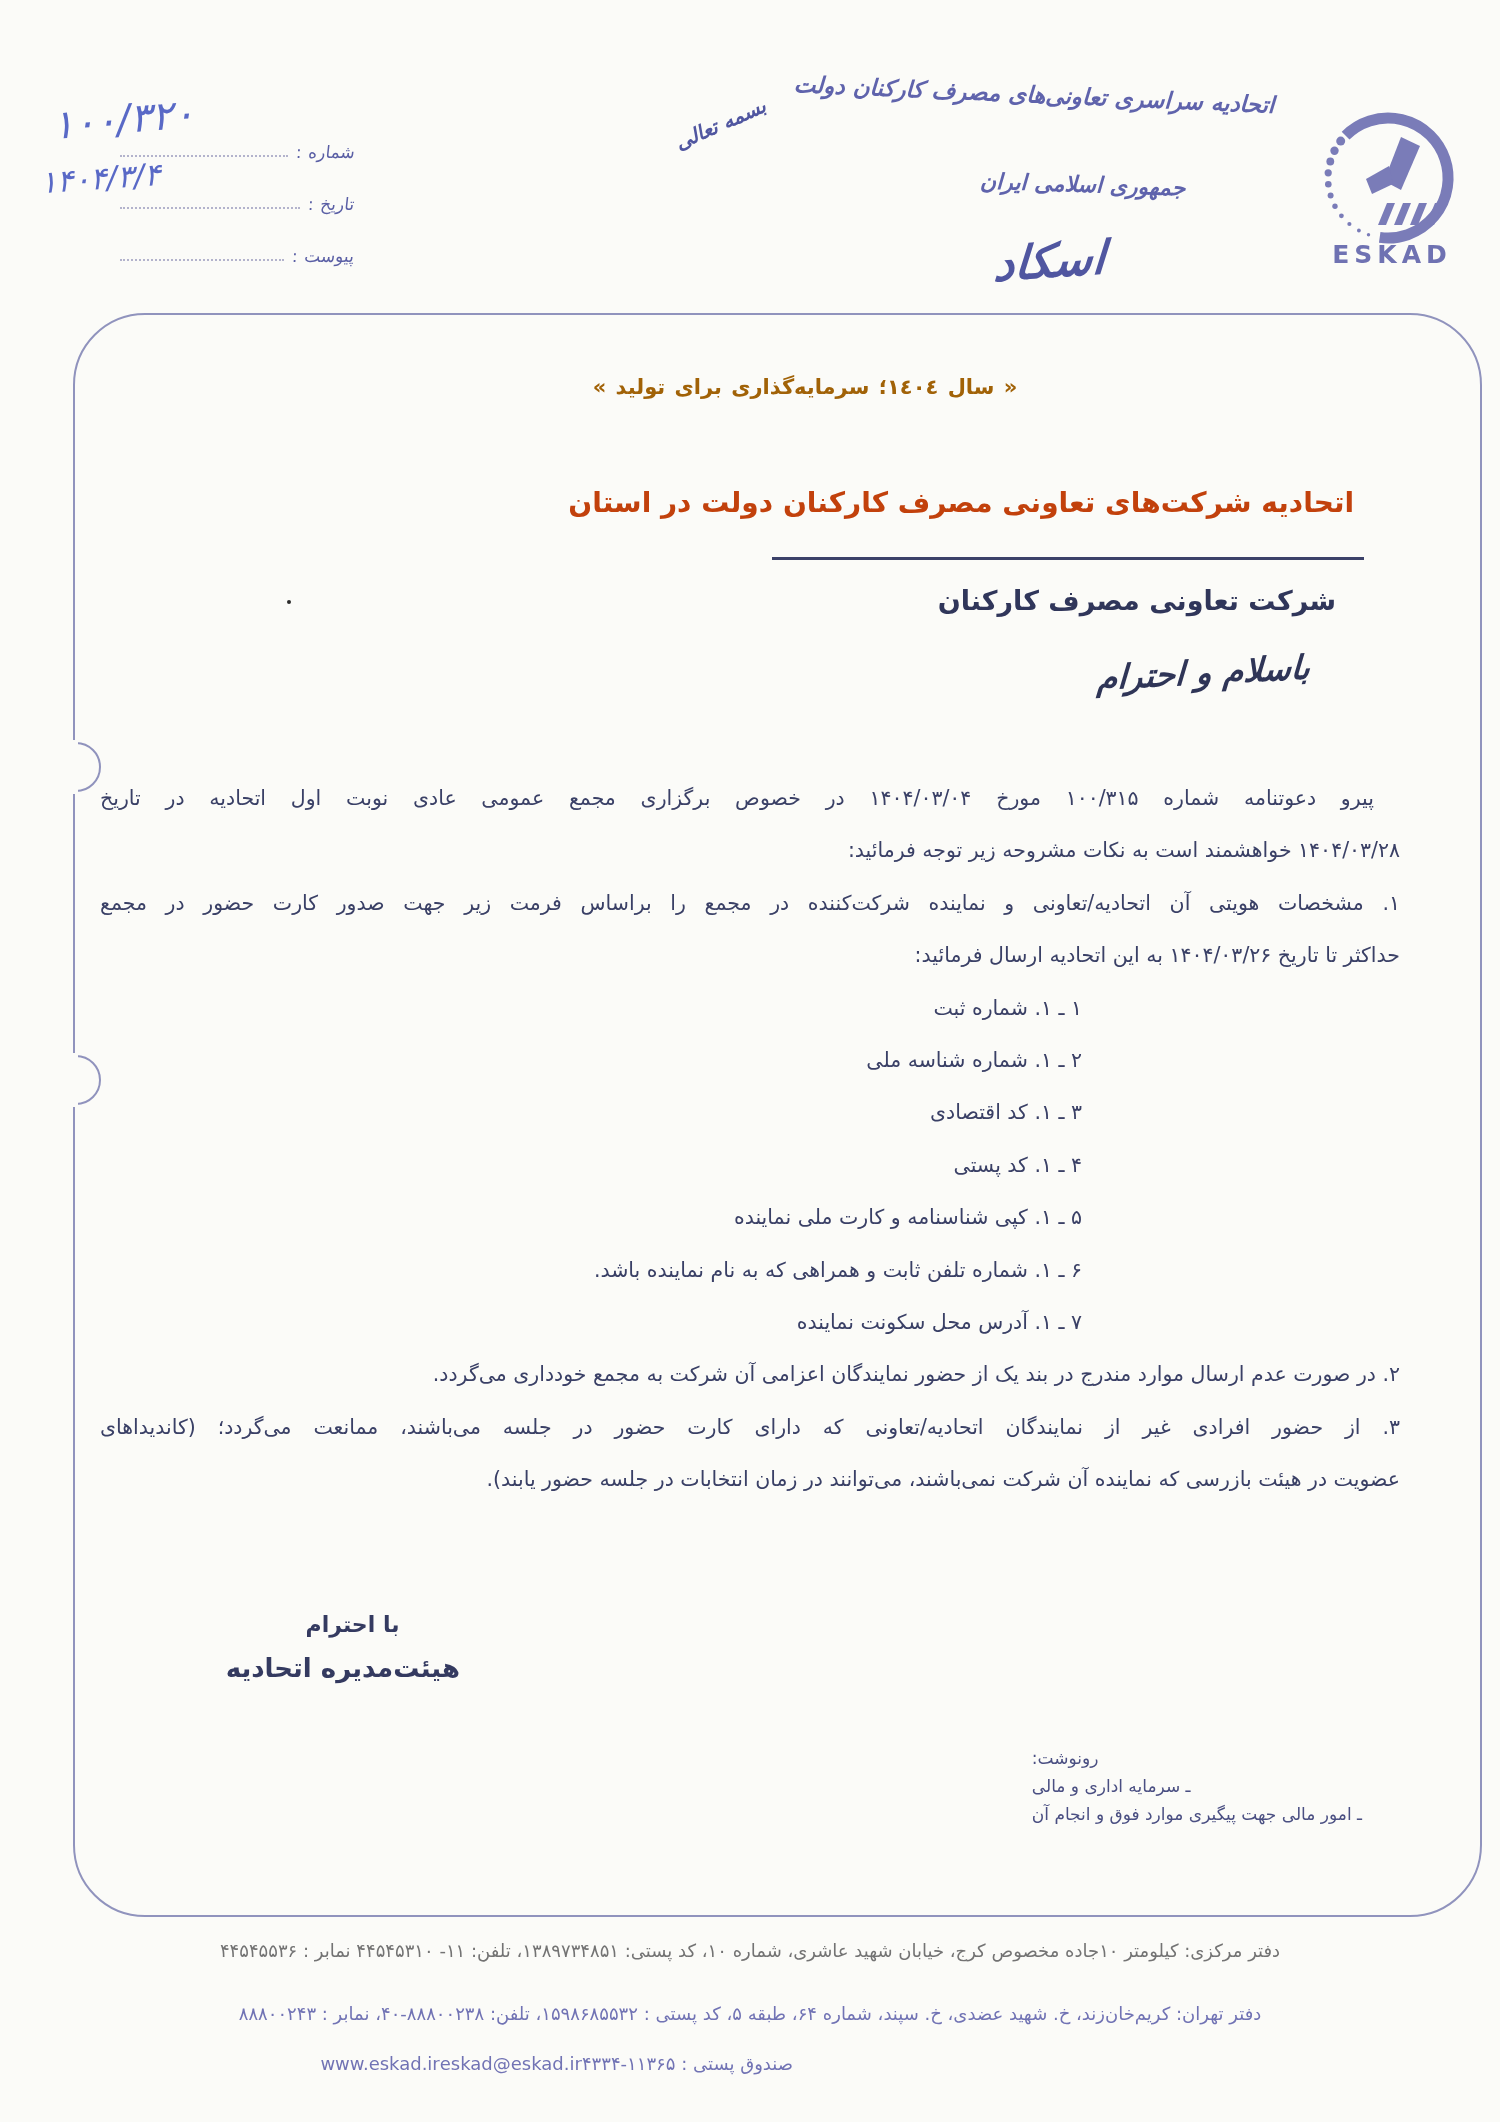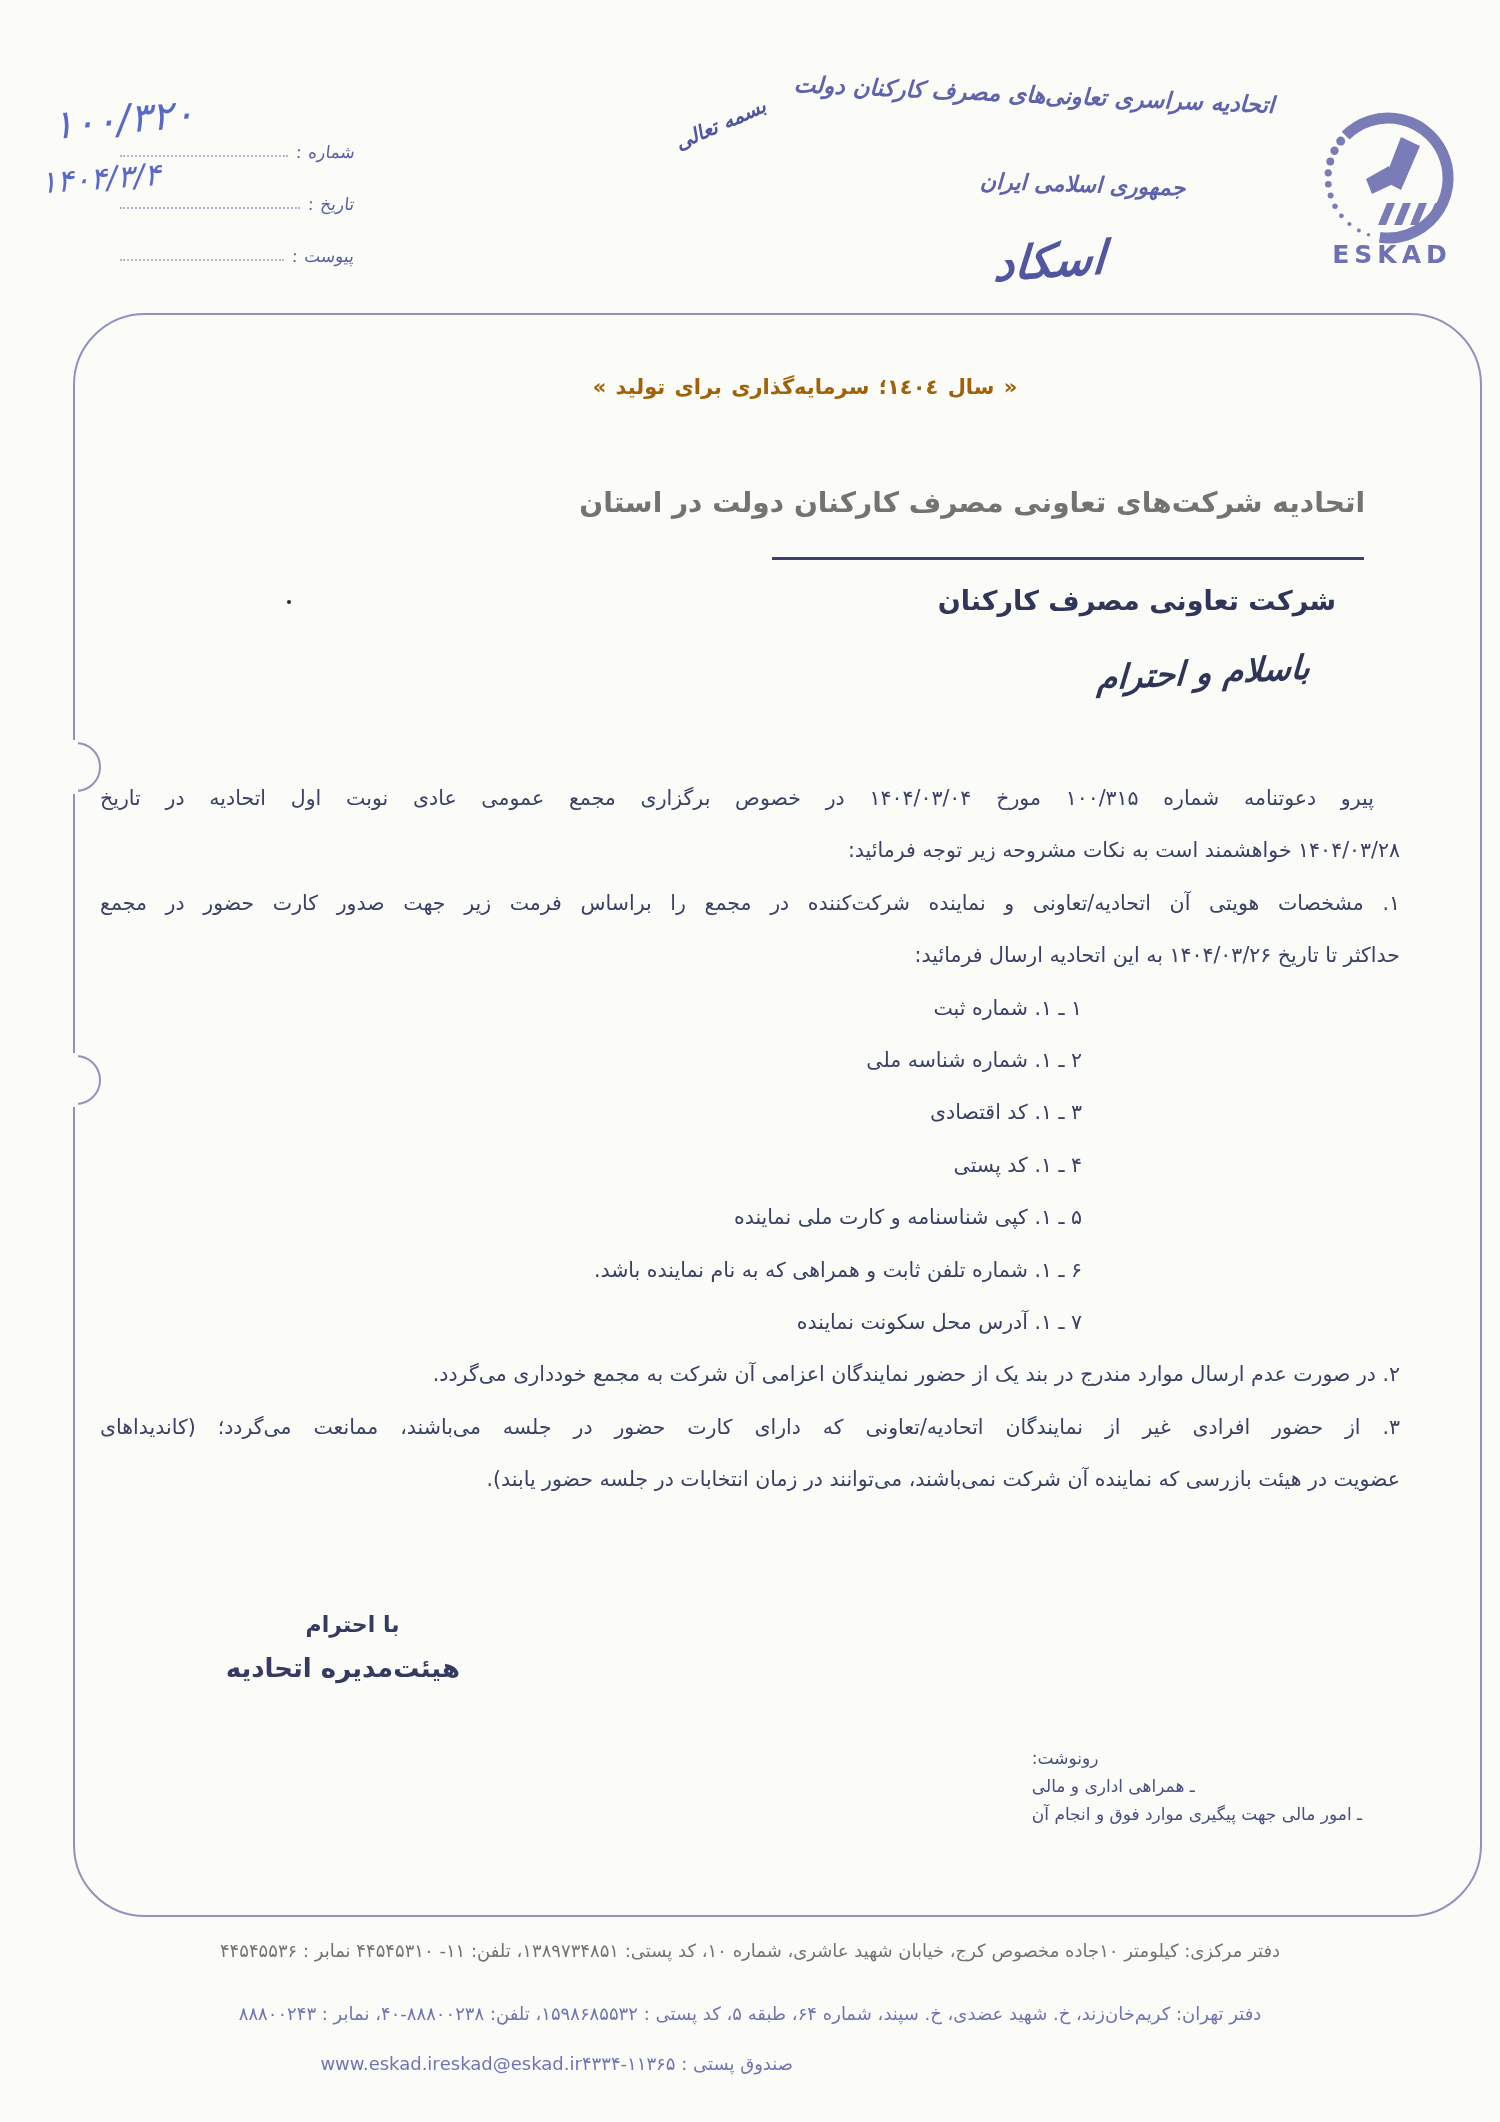--- a/index.html
+++ b/index.html
@@ -32,21 +32,21 @@
   
   .frame{left:73px;top:313px;width:1405px;height:1600px;border:2px solid #9093bd;border-radius:72px;
          background:transparent;}
   .bump{width:46px;height:46px;border:2px solid #9093bd;border-radius:50%;background:#fbfbf8;left:51px;}
   .bump::after{content:"";position:absolute;left:-4px;top:-4px;width:29px;height:54px;background:#fbfbf8;}
   .bump1{top:742px;} .bump2{top:1055px;}
 
   
   .slogan{top:375px;left:130px;width:1350px;text-align:center;font-size:21px;font-weight:bold;
           color:#a16207;direction:rtl;word-spacing:2px;}
-  .rcpt1{top:486px;right:135px;font-size:28px;font-weight:bold;color:#737373;direction:rtl;white-space:nowrap;}
+  .rcpt1{top:486px;right:146px;font-size:28px;font-weight:bold;color:#c2410c;direction:rtl;white-space:nowrap;}
   .rcpt-rule{top:557px;left:772px;width:592px;height:3px;background:#3b4169;}
   .rcpt2{top:585px;right:164px;font-size:27px;font-weight:bold;color:#30365a;direction:rtl;white-space:nowrap;}
   .inkdot{top:600px;left:287px;width:4px;height:4px;border-radius:50%;background:#2b2b2b;}
   .salutation{top:653px;right:190px;font-size:33px;font-weight:bold;font-style:italic;color:#2f3557;
               transform:rotate(-3deg) skewX(-6deg);white-space:nowrap;direction:rtl;}
 
   .bodytext{top:772px;left:100px;width:1300px;direction:rtl;font-size:20.5px;color:#3a4066;}
   .bl{height:52.4px;line-height:52.4px;white-space:nowrap;overflow:visible;}
   .full{white-space:normal;text-align:justify;text-align-last:justify;}
   .endl{text-align:right;}
@@ -149,21 +149,21 @@
     <div class="bl endl">عضویت در هیئت بازرسی که نماینده آن شرکت نمی‌باشند، می‌توانند در زمان انتخابات در جلسه حضور یابند).</div>
   </div>
 
   <div class="abs signature">
     <div class="sig1">با احترام</div>
     <div class="sig2">هیئت‌مدیره اتحادیه</div>
   </div>
 
   <div class="abs ccblock">
     <div>رونوشت:</div>
-    <div>ـ همراهی اداری و مالی</div>
+    <div>ـ سرمایه اداری و مالی</div>
     <div>ـ امور مالی جهت پیگیری موارد فوق و انجام آن</div>
   </div>
 
   <div class="abs footer1">دفتر مرکزی: کیلومتر ۱۰جاده مخصوص کرج، خیابان شهید عاشری، شماره ۱۰، کد پستی: ۱۳۸۹۷۳۴۸۵۱، تلفن: ۱۱- ۴۴۵۴۵۳۱۰ نمابر : ۴۴۵۴۵۵۳۶</div>
   <div class="abs footer2">دفتر تهران: کریم‌خان‌زند، خ. شهید عضدی، خ. سپند، شماره ۶۴، طبقه ۵، کد پستی : ۱۵۹۸۶۸۵۵۳۲، تلفن: ۸۸۸۰۰۲۳۸-۴۰، نمابر : ۸۸۸۰۰۲۴۳</div>
   <div class="abs footer3">
     <span>صندوق پستی : ۱۱۳۶۵-۴۳۳۴</span>
     <span dir="ltr">eskad@eskad.ir</span>
     <span dir="ltr">www.eskad.ir</span>
   </div>

